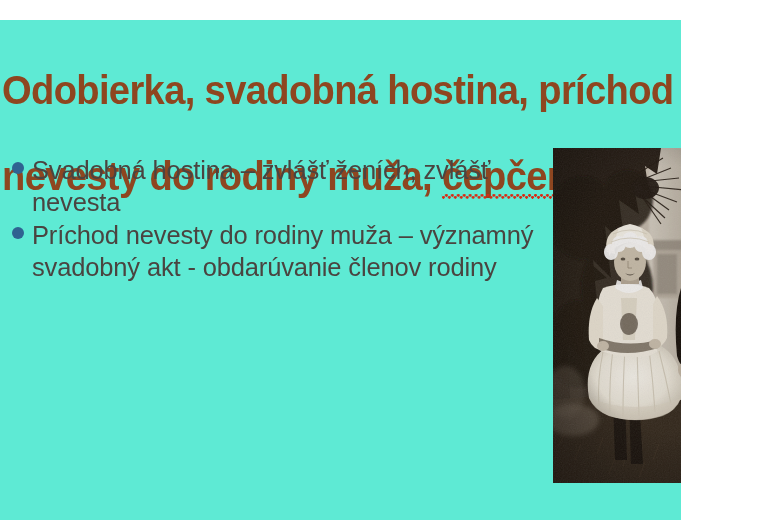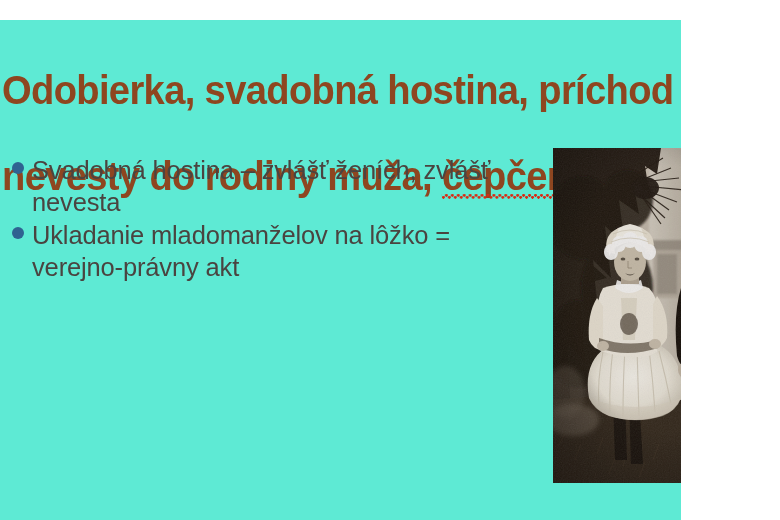--- a/index.html
+++ b/index.html
@@ -136,26 +136,26 @@
   </h1>
 
   <ul class="body-list">
 
     <li class="bullet-item">
       <span class="bullet-dot"></span>
       <span class="bullet-text">Svadobná hostina – zvlášť ženích, zvlášť nevesta</span>
     </li>
 
 
-
-
     <li class="bullet-item">
       <span class="bullet-dot"></span>
-      <span class="bullet-text">Ukladanie mladomanželov na lôžko = verejno-právny akt</span>
+      <span class="bullet-text">Príchod nevesty do rodiny muža – významný svadobný akt - obdarúvanie členov rodiny</span>
     </li>
+
+
 
 
   </ul>
 
   <div class="photo">
     <svg viewBox="0 0 227 335" preserveAspectRatio="none">
       <defs>
         <linearGradient id="skyG" x1="0" y1="0" x2="0" y2="1">
           <stop offset="0%" stop-color="#cfc6b8"></stop>
           <stop offset="100%" stop-color="#a79d90"></stop>

